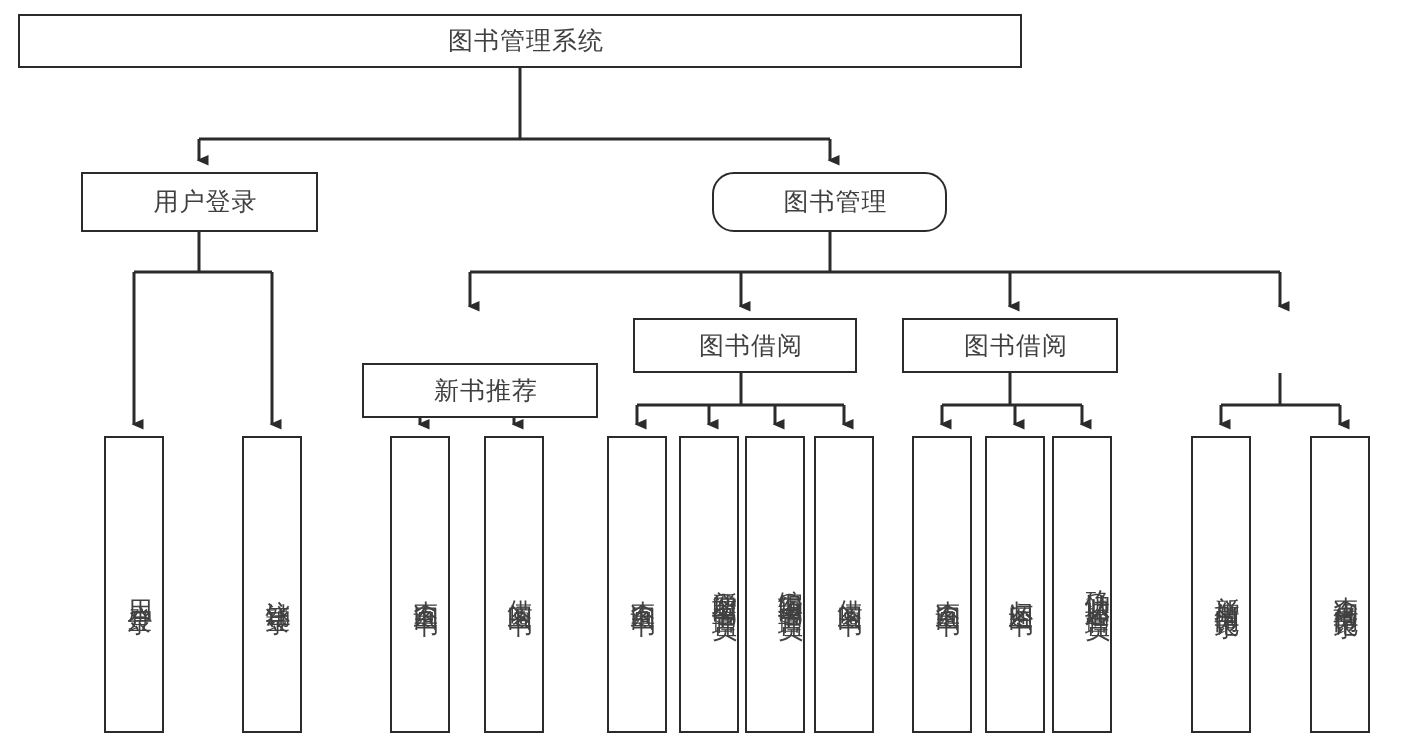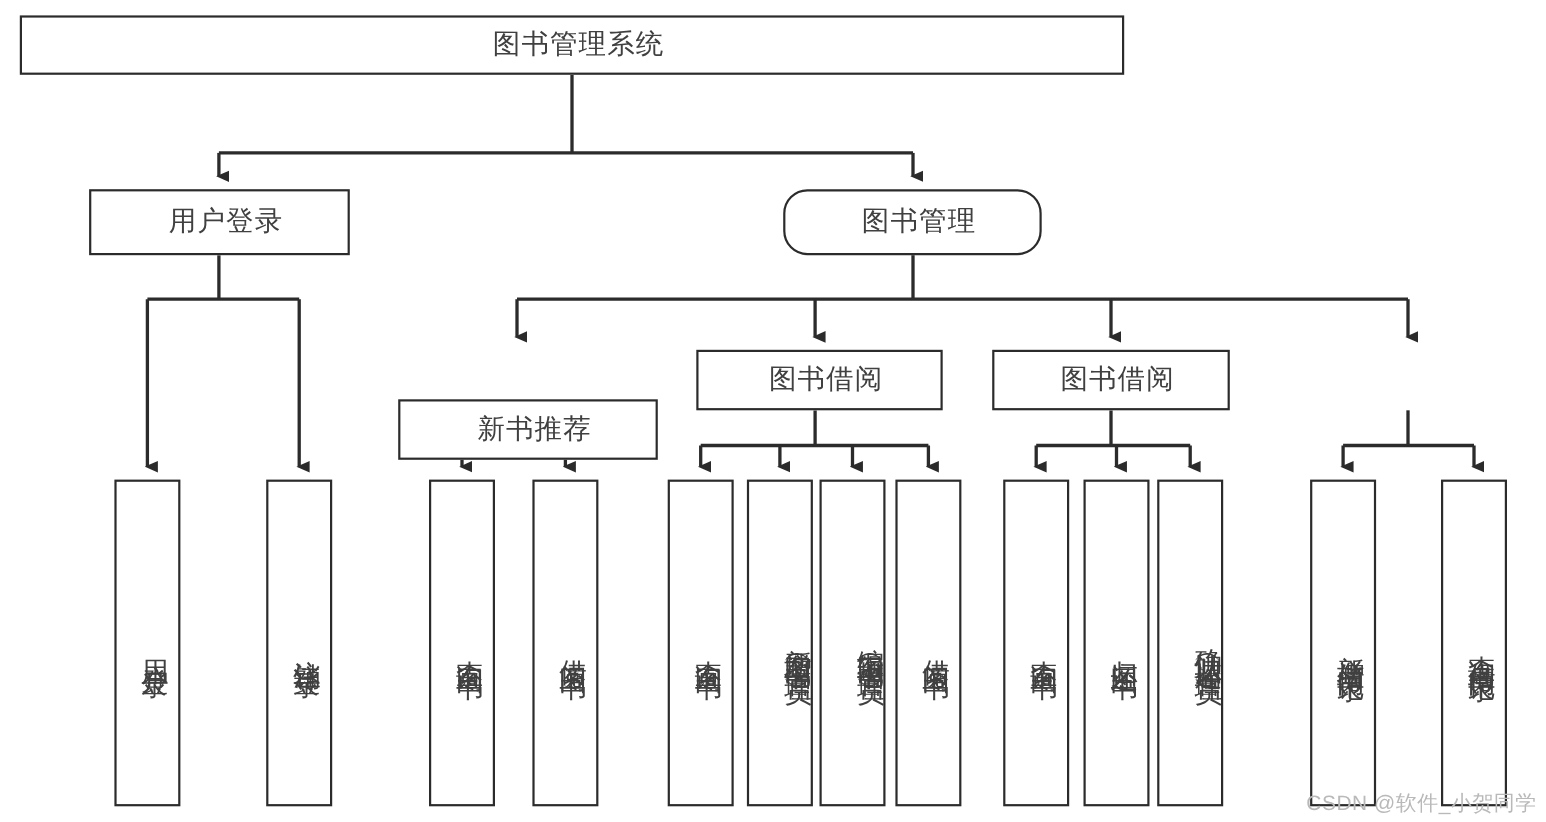--- a/index.html
+++ b/index.html
@@ -137,15 +137,14 @@
   <div class="node vert centered" style="left: 607px; top: 436px; width: 60px; height: 297px;">查询图书</div>
   <div class="node vert" style="left: 679px; top: 436px; width: 60px; height: 297px;">新增图书（管理员）</div>
   <div class="node vert" style="left: 745px; top: 436px; width: 60px; height: 297px;">编辑图书（管理员）</div>
   <div class="node vert centered" style="left: 814px; top: 436px; width: 60px; height: 297px;">借阅图书</div>
   <div class="node vert centered" style="left: 912px; top: 436px; width: 60px; height: 297px;">查询图书</div>
   <div class="node vert centered" style="left: 985px; top: 436px; width: 60px; height: 297px;">归还图书</div>
   <div class="node vert" style="left: 1052px; top: 436px; width: 60px; height: 297px;">确认归还（管理员）</div>
   <div class="node vert centered" style="left: 1191px; top: 436px; width: 60px; height: 297px;">新增借阅记录</div>
   <div class="node vert centered" style="left: 1310px; top: 436px; width: 60px; height: 297px;">查询借阅记录</div>
 
-  <div class="watermark">CSDN @软件_小贺同学</div>
 
 </div>
 
 </body></html>

